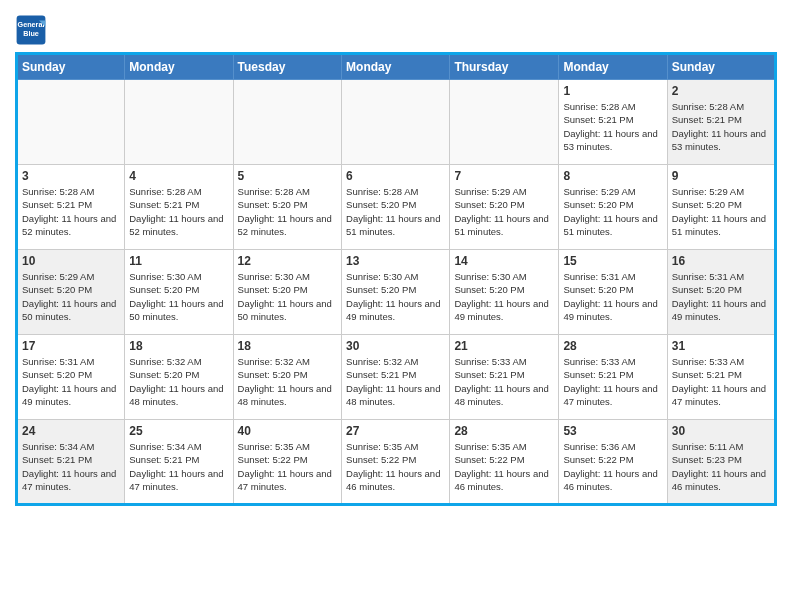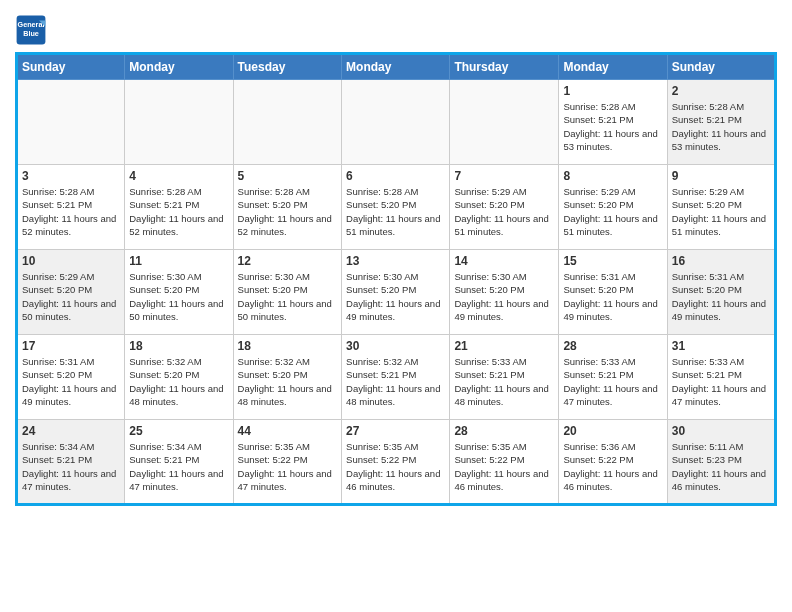--- a/index.html
+++ b/index.html
@@ -298,42 +298,42 @@
 and 47 minutes.</div>
         </td>
         <td>
           <span class="day-number">25</span>
           <div class="day-info">Sunrise: 5:34 AM
 Sunset: 5:21 PM
 Daylight: 11 hours
 and 47 minutes.</div>
         </td>
         <td>
-          <span class="day-number">44</span>
+          <span class="day-number">40</span>
           <div class="day-info">Sunrise: 5:35 AM
 Sunset: 5:22 PM
 Daylight: 11 hours
 and 47 minutes.</div>
         </td>
         <td>
           <span class="day-number">27</span>
           <div class="day-info">Sunrise: 5:35 AM
 Sunset: 5:22 PM
 Daylight: 11 hours
 and 46 minutes.</div>
         </td>
         <td>
           <span class="day-number">28</span>
           <div class="day-info">Sunrise: 5:35 AM
 Sunset: 5:22 PM
 Daylight: 11 hours
 and 46 minutes.</div>
         </td>
         <td>
-          <span class="day-number">20</span>
+          <span class="day-number">53</span>
           <div class="day-info">Sunrise: 5:36 AM
 Sunset: 5:22 PM
 Daylight: 11 hours
 and 46 minutes.</div>
         </td>
         <td class="shaded">
           <span class="day-number">30</span>
           <div class="day-info">Sunrise: 5:11 AM
 Sunset: 5:23 PM
 Daylight: 11 hours

